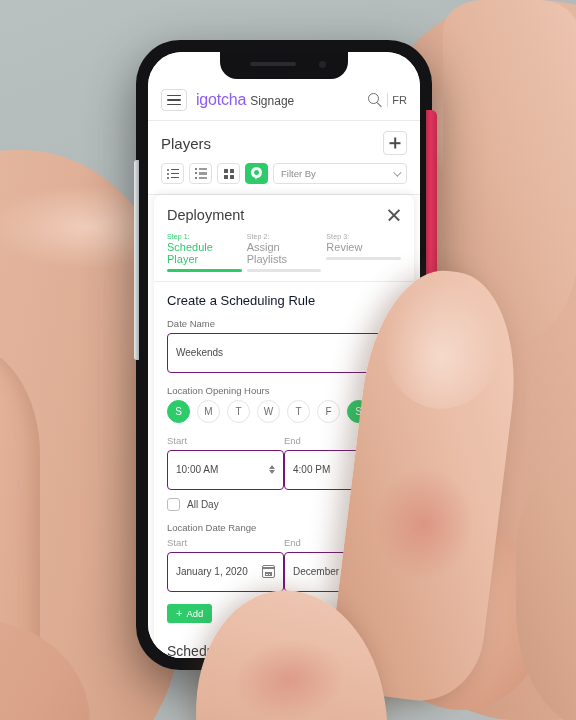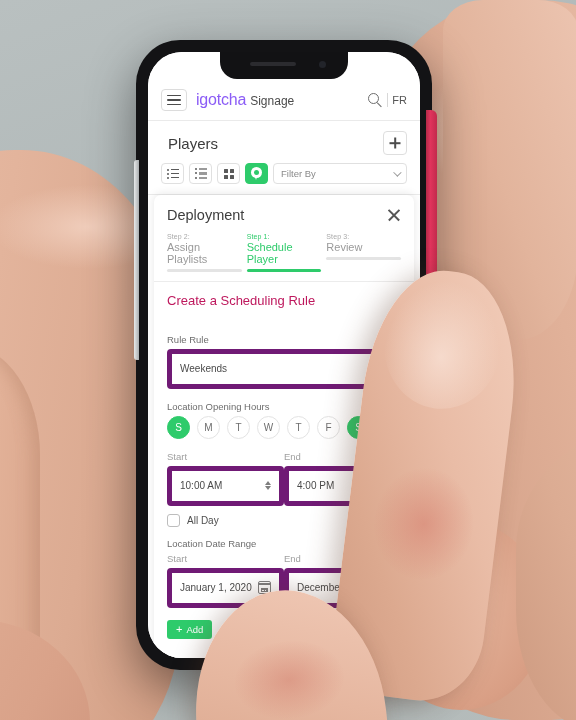--- a/index.html
+++ b/index.html
@@ -222,21 +222,21 @@
     transform: rotate(45deg); transform-origin: left center;
   }
   .vsep { width: 1px; height: 14px; background: #d8d8d8; }
   .lang { font-size: 11px; color: #555; }
 
   .divider { height: 1px; background: #eaeaea; }
 
   
   .titlerow {
     display: flex; align-items: center;
-    padding: 10px 13px 6px 20px;
+    padding: 10px 13px 6px 13px;
   }
   .pagetitle { font-size: 15px; color: #3c3c3c; }
   .addbox {
     margin-left: auto;
     width: 24px; height: 24px;
     border: 1px solid #dedede; border-radius: 4px;
     background: #fff;
     position: relative;
   }
   .addbox i, .addbox b {
@@ -373,26 +373,26 @@
   .step-no { font-size: 7px; color: #a9a9a9; letter-spacing: .1px; }
   .step.active .step-no { color: #2ecb6b; }
   .step-label { font-size: 11px; color: #9a9a9a; margin-top: 1px; }
   .step.active .step-label { color: #2ecb6b; }
   .step-bar { height: 2.5px; background: #e4e4e4; border-radius: 2px; margin-top: 4px; }
   .step.active .step-bar { background: #2ecb6b; }
 
   .sect-divider { height: 1px; background: #ececec; margin: 9px -13px 0 -13px; }
 
   .form { padding-top: 11px; }
-  .form-h { font-size: 13px; color: #be185d; margin-bottom: 26px; }
+  .form-h { font-size: 13px; color: #0f172a; margin-bottom: 10px; }
   .flabel { font-size: 9.5px; color: #6d6d6d; margin-bottom: 4px; }
   .flabel.muted { color: #a0a0a0; }
   .finput {
     height: 40px;
-    border: 5px solid #701a75; border-radius: 4px;
+    border: 1px solid #701a75; border-radius: 4px;
     background: #fff;
     display: flex; align-items: center;
     padding: 0 8px;
     font-size: 10px; color: #4a4a4a;
   }
   .finput-wide { margin-bottom: 12px; }
 
   .days { display: flex; gap: 7px; margin-bottom: 12px; }
   .day {
     width: 23px; height: 23px; border-radius: 50%;
@@ -553,42 +553,42 @@
         <div class="deploy-card">
           <div class="deploy-head">
             <div class="deploy-title">Deployment</div>
             <div class="close-x">
                 <i></i>
                 <b></b>
               </div>
           </div>
 
           <div class="steps">
+            <div class="step active">
+              <div class="step-no">Step 1:</div>
+              <div class="step-label">Schedule Player</div>
+              <div class="step-bar"></div>
+            </div>
             <div class="step">
               <div class="step-no">Step 2:</div>
               <div class="step-label">Assign Playlists</div>
               <div class="step-bar"></div>
             </div>
-            <div class="step active">
-              <div class="step-no">Step 1:</div>
-              <div class="step-label">Schedule Player</div>
-              <div class="step-bar"></div>
-            </div>
             <div class="step">
               <div class="step-no">Step 3:</div>
               <div class="step-label">Review</div>
               <div class="step-bar"></div>
             </div>
           </div>
           <div class="sect-divider"></div>
 
           <div class="form">
             <div class="form-h">Create a Scheduling Rule</div>
 
-            <div class="flabel">Rule Rule</div>
+            <div class="flabel">Date Name</div>
             <div class="finput finput-wide">
               <span>Weekends</span>
             </div>
 
             <div class="flabel">Location Opening Hours</div>
             <div class="days">
               <div class="day on">
                   <span>S</span>
                 </div>
               <div class="day">

